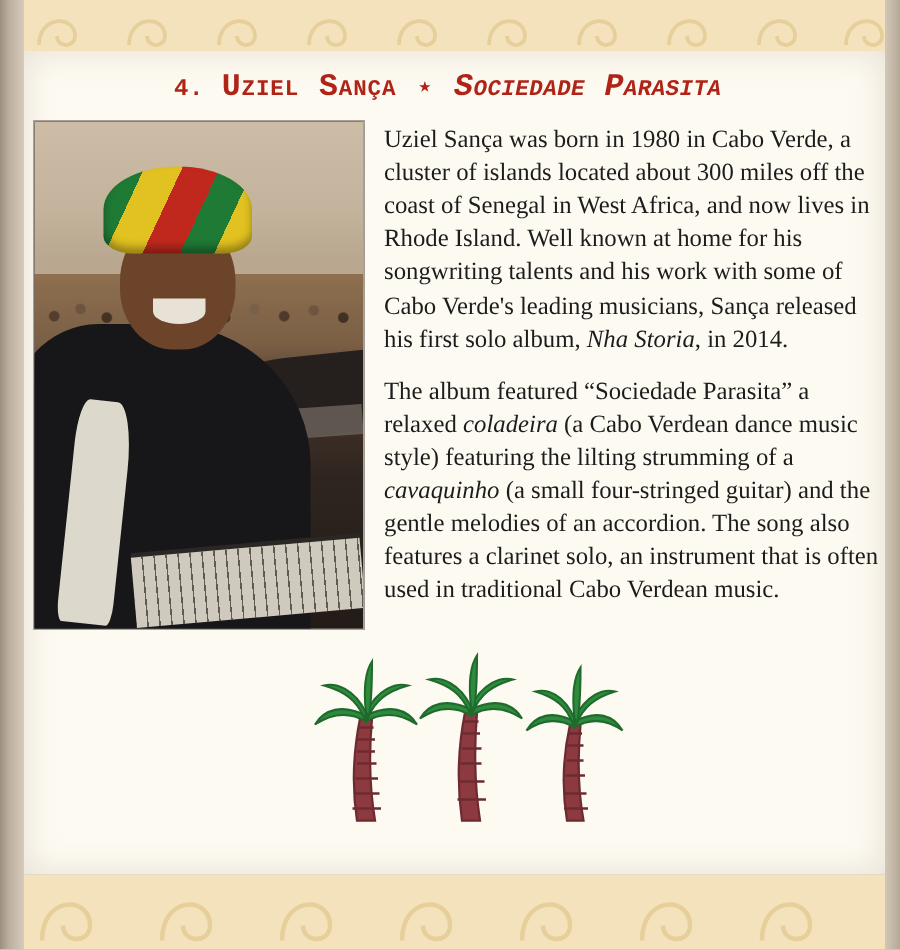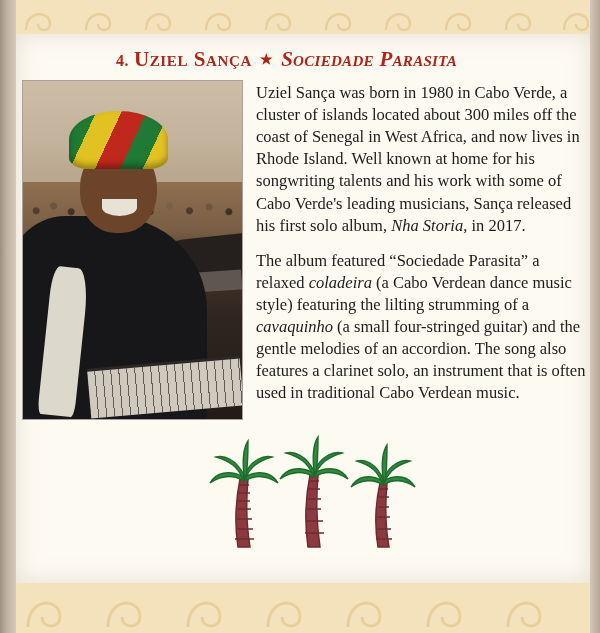--- a/index.html
+++ b/index.html
@@ -57,21 +57,21 @@
     box-shadow: inset 0 0 22px rgba(190,175,150,.35);
   }
 
   
   .heading {
     position: absolute;
     left: 100px;
     top: 13px;
     width: 470px;
     color: #b02418;
-    font-family: Liberation Serif, serif;
+    font-family: Liberation Mono, monospace;
     font-weight: bold;
     font-size: 19px;
     letter-spacing: .4px;
     white-space: nowrap;
   }
   .heading .num { font-size: 16px; }
   .heading .name { font-variant: small-caps; font-size: 21px; letter-spacing: .6px;}
   .heading .star { font-size: 14px; vertical-align: 2px; padding: 0 3px; }
   .heading .song {
     font-style: italic;
@@ -296,21 +296,21 @@
         <div class="subject-face"></div>
         <div class="subject-smile"></div>
         <div class="subject-hat"></div>
         <div class="keyboard">
           <div class="keys"></div>
         </div>
       </div>
     </div>
 
     <div class="text-col">
-      <p><span>Uziel Sança was born in 1980 in Cabo Verde, a cluster of islands located about 300 miles off the coast of Senegal in West Africa, and now lives in Rhode Island. Well known at home for his songwriting talents and his work with some of Cabo Verde's leading musicians, Sança released his first solo album, </span><span class="it">Nha Storia</span><span>, in 2017.</span></p>
+      <p><span>Uziel Sança was born in 1980 in Cabo Verde, a cluster of islands located about 300 miles off the coast of Senegal in West Africa, and now lives in Rhode Island. Well known at home for his songwriting talents and his work with some of Cabo Verde's leading musicians, Sança released his first solo album, </span><span class="it">Nha Storia</span><span>, in 2014.</span></p>
       <p><span>The album featured “Sociedade Parasita” a relaxed </span><span class="it">coladeira</span><span> (a Cabo Verdean dance music style) featuring the lilting strumming of a </span><span class="it">cavaquinho</span><span> (a small four-stringed guitar) and the gentle melodies of an accordion. The song also features a clarinet solo, an instrument that is often used in traditional Cabo Verdean music.</span></p>
     </div>
 
     <div class="palms">
       <svg viewBox="0 0 230 120" width="230" height="120">
         <g id="palmdefs"></g>
 
         <g transform="translate(10,0)">
           <path d="M30 118 C26 92, 28 70, 32 50 L40 50 C38 72, 38 94, 42 118 Z" fill="#8c3a3f" stroke="#6d2b31" stroke-width="1.5"></path>
           <path d="M31 56 L41 56 M30 64 L42 64 M30 72 L42 72 M30 80 L43 80 M29 90 L44 90 M28 100 L45 100 M27 110 L46 110" stroke="#6d2b31" stroke-width="1.6" fill="none"></path>

